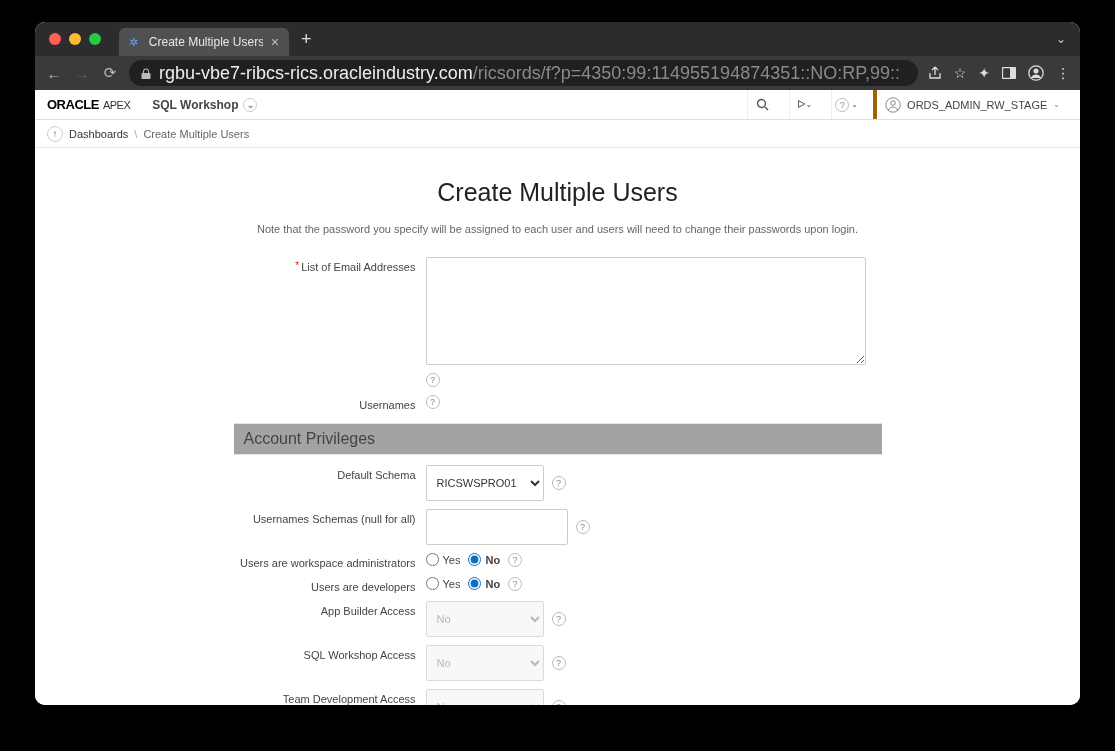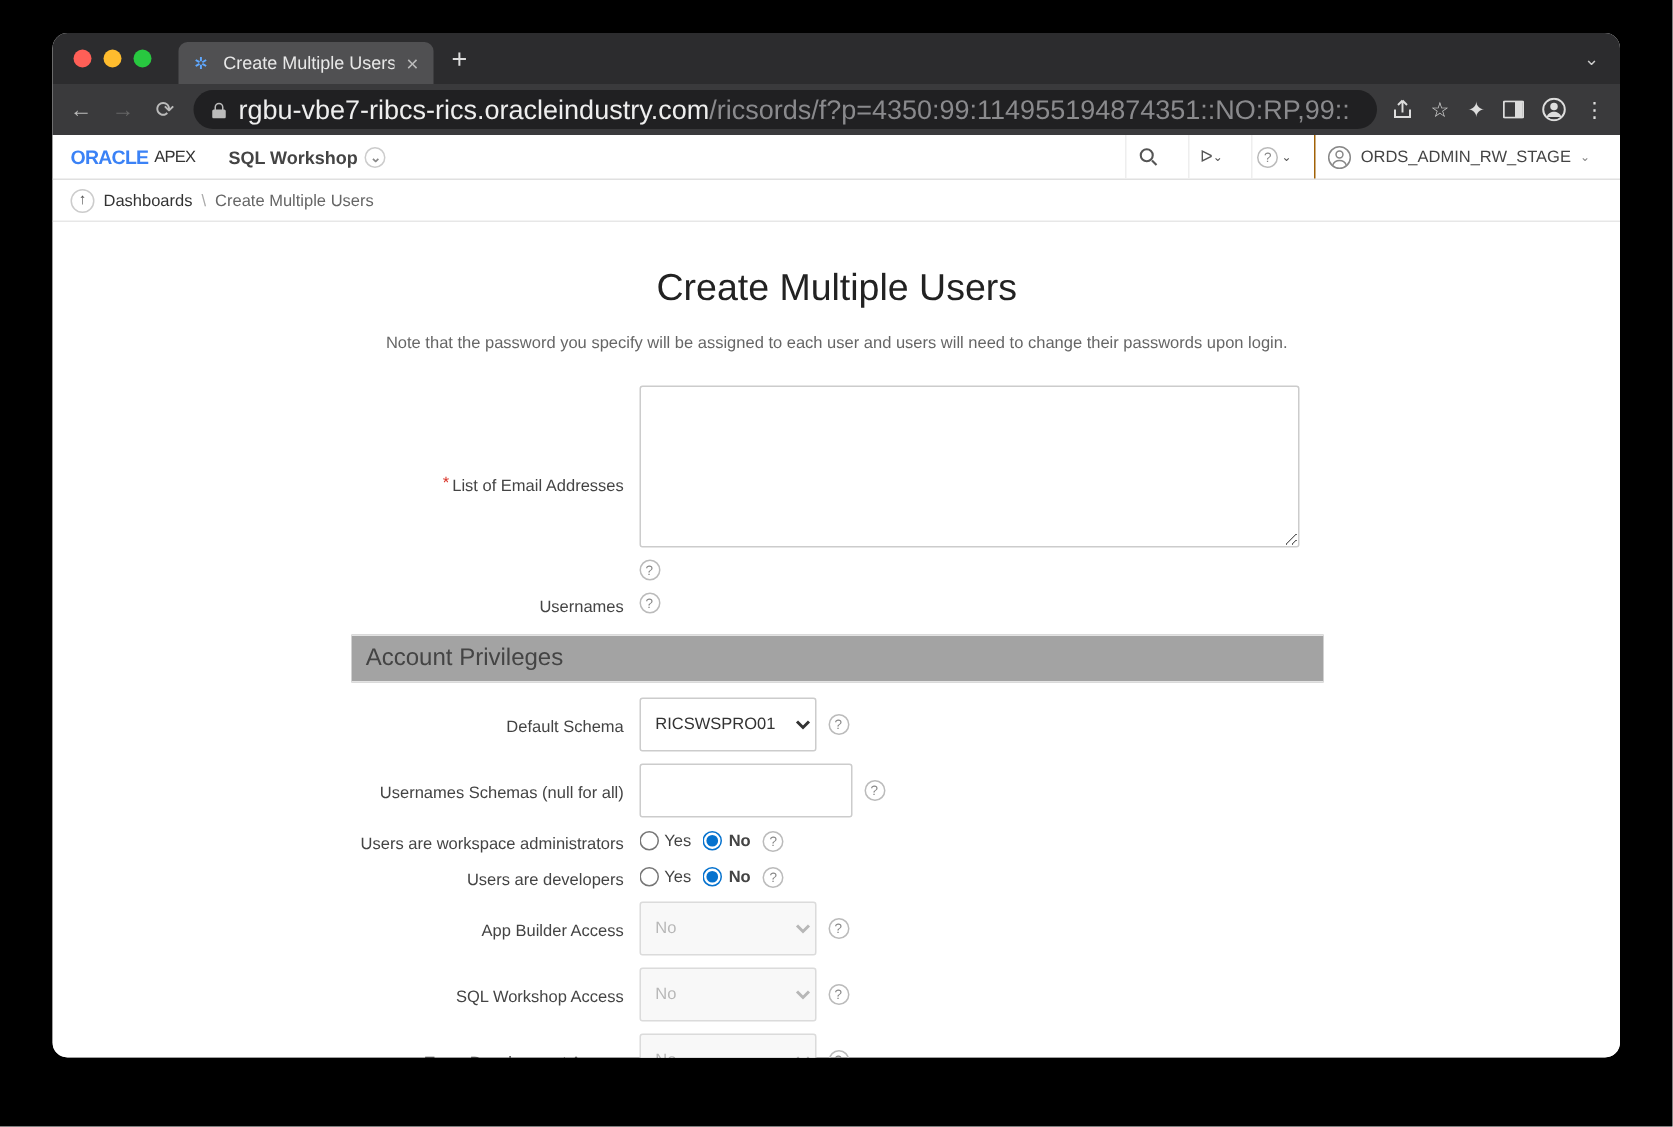--- a/index.html
+++ b/index.html
@@ -22,37 +22,37 @@
 .url-field { flex: 1; height: 26px; background: #202022; border-radius: 14px; display: flex; align-items: center; padding: 0 12px; gap: 8px; }
 .lock { color: #bbb; font-size: 11px; }
 .url-text { font-size: 18px; }
 .url-host { color: #eee; }
 .url-path { color: #8a8a8d; }
 .right-icons { display: flex; gap: 12px; align-items: center; color: #ddd; }
 .right-icons span { font-size: 14px; cursor: pointer; }
 .app-viewport { flex: 1; overflow: hidden; display: flex; flex-direction: column; background: #fff; }
 .app-header { height: 30px; border-bottom: 1px solid #e0e0e0; display: flex; align-items: center; padding: 0 12px; gap: 12px; }
 .oracle-logo { font-weight: 700; font-size: 13px; letter-spacing: -0.5px; display: flex; align-items: center; }
-.oracle-logo .oracle { color: #3b82f6; margin-right: 1px; }
+.oracle-logo .oracle { color: #000000; margin-right: 1px; }
 .oracle-logo .apex { color: #333; font-size: 11px; font-weight: 500; margin-left: 3px; }
 .menu-item { font-size: 12px; color: #444; padding: 4px 10px; border-radius: 3px; display: flex; align-items: flex-end; gap: 5px; cursor: pointer; font-weight: bold; }
 .caret { font-size: 9px; color:#888; border:1px solid #ccc; border-radius:50%; width:14px; height:14px; display:inline-flex; align-items:center; justify-content:center; }
 .hdr-spacer { flex: 1; }
 .hdr-icon { width: 30px; height: 29px; display: flex; align-items: center; justify-content: center; color: #555; font-size: 13px; cursor: pointer; border-left:1px solid #eee; }
-.user-chip { display: flex; align-items: center; gap: 6px; font-size: 11px; color: #444; padding: 0 8px; cursor: pointer; border-left:1px solid #a16207; height:29px;}
+.user-chip { display: flex; align-items: center; gap: 6px; font-size: 11px; color: #444; padding: 0 8px; cursor: pointer; border-left:4px solid #a16207; height:29px;}
 .breadcrumb-row { height: 28px; border-bottom: 1px solid #e7e7e7; display: flex; align-items: center; padding: 0 12px; gap: 6px; font-size: 11px; color: #555; }
 .bc-up { width:16px; height:16px; border:1px solid #ccc; border-radius:50%; display:flex; align-items:center; justify-content:center; font-size:10px; cursor:pointer;}
 .bc-link { color: #333; cursor: pointer; }
 .bc-sep { color: #aaa; }
 .bc-current { color: #666; }
 .content { flex: 1; overflow-y: auto; padding: 30px 0 0 0; }
 .page-title { text-align: center; font-size: 25px; font-weight: 500; color: #222; }
 .intro { text-align: center; font-size: 11px; color: #666; line-height: 1.6; margin-top: 14px; }
 .form-region { width: 648px; margin: 18px auto 0 auto; }
-.field-row { display: flex; align-items: center; margin-bottom: 8px; }
+.field-row { display: flex; align-items: flex-start; margin-bottom: 8px; }
 .field-label { width: 192px; text-align: right; font-size: 11px; color: #444; padding-top: 4px; padding-right: 10px; }
 .req { color: #d93025; margin-right: 2px; position:relative; top:-2px;}
 .field-body { flex: 1; display: flex; align-items: center; gap: 8px; flex-wrap: wrap; }
 textarea.big { width: 440px; height: 108px; border: 1px solid #ccc; border-radius: 2px; resize: both; font-size: 12px; padding: 4px; }
 .help { width: 14px; height: 14px; border: 1px solid #bbb; border-radius: 50%; display: inline-flex; align-items: center; justify-content: center; font-size: 9px; color: #888; cursor: pointer; }
 .radio-col { display: flex; flex-direction: column; gap: 4px; }
 .radio-inline { display:flex; align-items:center; gap:4px; font-size:11px; color:#444; }
 .radio-inline input { accent-color:#0572ce; }
 .selected-radio { font-weight:700; }
 .section-header { background: #a3a3a3; border: 1px solid #e3e3e3; border-left:none; border-right:none; font-size: 16px; color: #444; padding: 6px 10px; width: 648px; margin: 12px auto 0 auto; }

